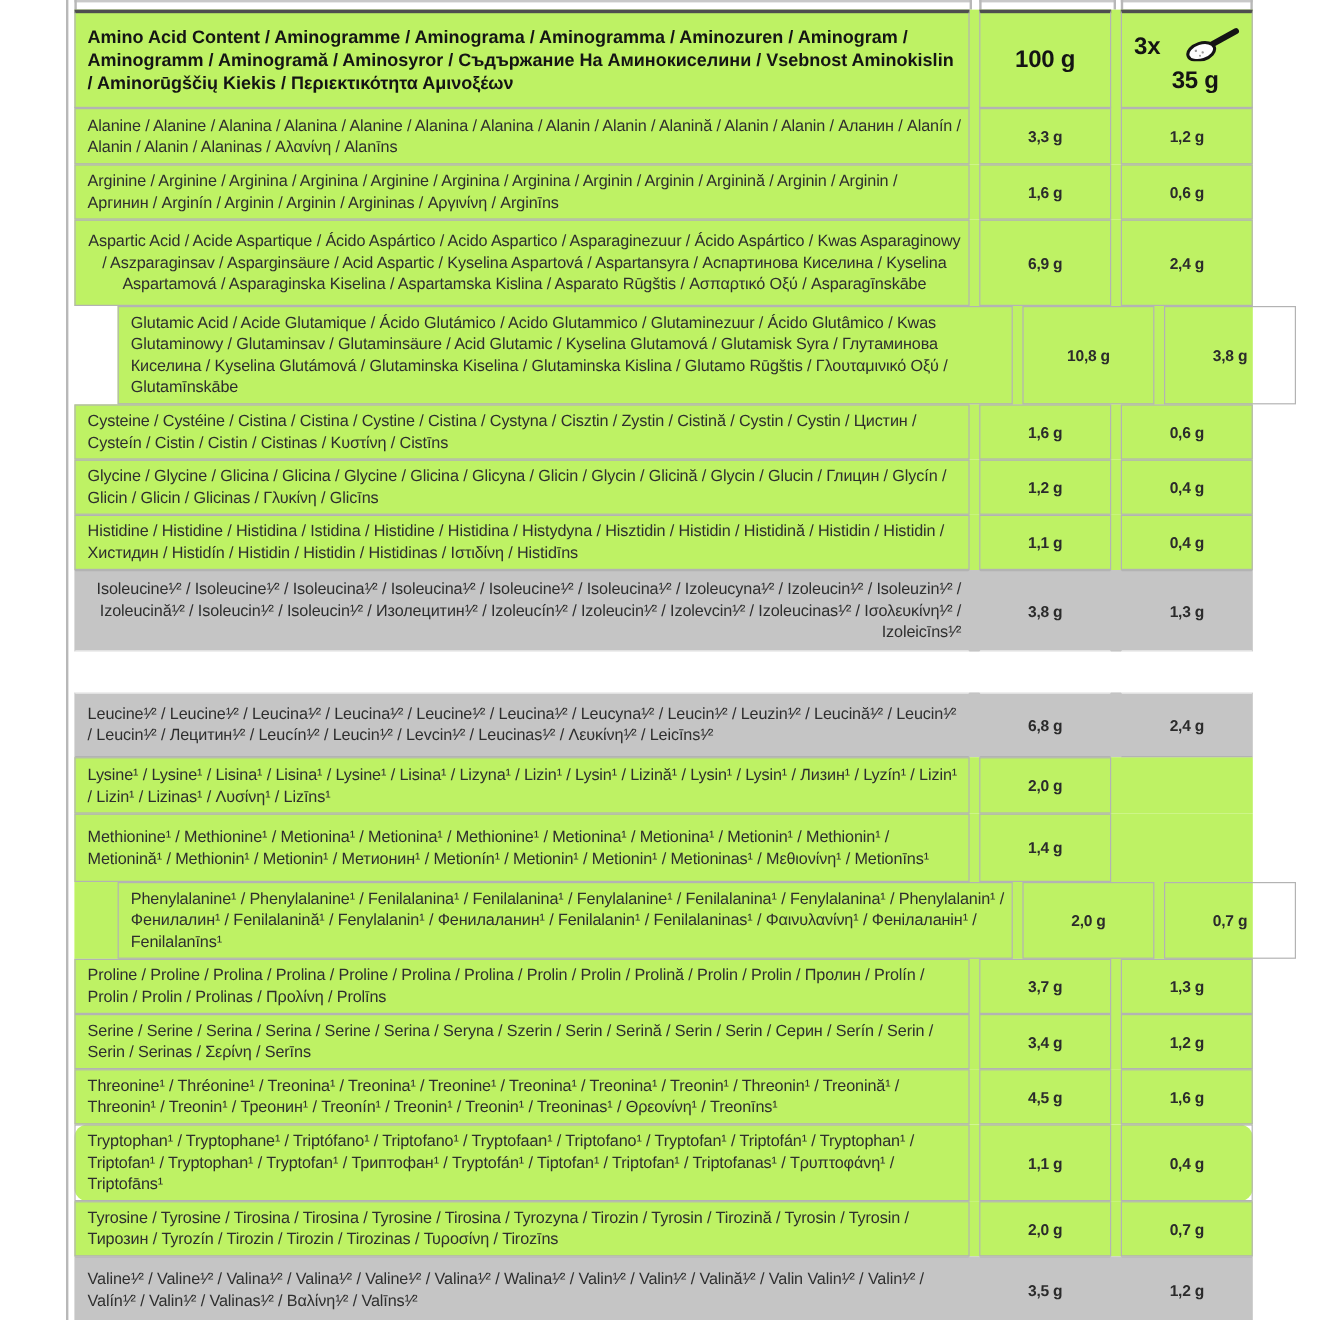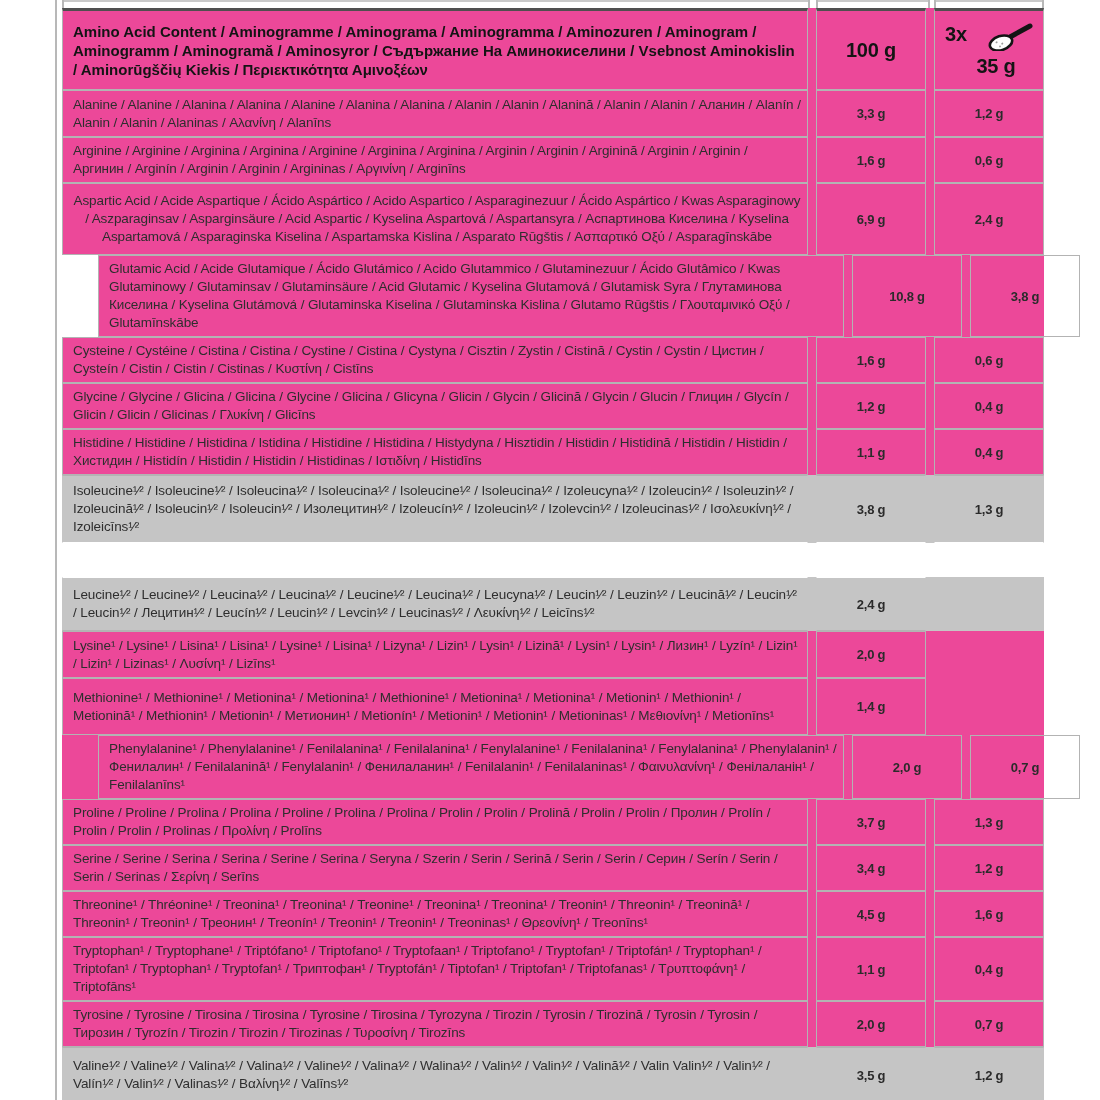--- a/index.html
+++ b/index.html
@@ -9,26 +9,26 @@
     -webkit-font-smoothing:antialiased;
   }
   .left-crop-line{position:absolute;left:55px;top:0;width:2px;height:1100px;background:#b8b8b8;}
   .top-crop-strip{position:absolute;left:62px;top:0;width:982px;height:8px;}
   .top-crop-strip .stub{position:absolute;top:0;width:2px;height:8px;background:#b8b8b8;}
   .top-crop-strip .hseg{position:absolute;top:0;height:2px;background:#c9c9c9;}
 
   .table-wrap{position:absolute;left:62px;top:8px;width:982px;}
   .row{
     display:grid;grid-template-columns:746px 110px 110px;column-gap:8px;
-    background:#ec4899;
+    background:#bef264;
   }
   .row.hl{background:var(--hl,#c5c5c5);}
   .cell{border:1px solid #b3b3b3;box-sizing:border-box;}
   .hl .cell{border-left-color:transparent;border-right-color:transparent;}
-  .row.hl-pre .cell{border-bottom-color:#ffffff;}
+  .row.hl-pre .cell{border-bottom-color:#ffffff;text-align:right;}
   .row.hl-seq .cell{border-top-color:#ffffff;}
 
   .name-cell{
     display:flex;align-items:center;
     padding:4px 6px 4px 10px;
     font-size:13.5px;line-height:18px;letter-spacing:-0.1px;
     color:#2e2e2e;
   }
   .val-cell{
     display:flex;align-items:center;justify-content:center;
@@ -36,40 +36,40 @@
   }
 
   
   .row.header .cell{border-top:3px solid #4f4f4f;}
   .row.header{min-height:82px;}
   .row.header .name-cell{
     font-weight:bold;font-size:15px;line-height:19px;color:#141414;letter-spacing:0;
   }
   .row.header .val-cell{font-size:20px;color:#141414;}
   .serv-head{display:flex;flex-direction:column;align-items:center;line-height:22px;}
-  .serv-top{display:flex;align-items:flex-start;gap:20px;}
+  .serv-top{display:flex;align-items:center;gap:20px;}
   .serv-bottom{padding-left:14px;}
 
   
   .table-wrap .row:nth-child(2){min-height:47px;}
   .table-wrap .row:nth-child(3){min-height:46px;}
   .table-wrap .row:nth-child(4){min-height:72px;text-align:center;}
   .table-wrap .row:nth-child(5){min-height:80px;margin-left:36px;}
   .table-wrap .row:nth-child(6){min-height:45px;}
   .table-wrap .row:nth-child(7){min-height:45px;}
   .table-wrap .row:nth-child(8){min-height:45px;}
   .table-wrap .row:nth-child(9){min-height:68px;}
   .table-wrap .row:nth-child(10){min-height:54px;margin-top:34px;}
   .table-wrap .row:nth-child(11){min-height:47px;}
   .table-wrap .row:nth-child(12){min-height:57px;}
   .table-wrap .row:nth-child(13){min-height:60px;padding-left:36px;}
   .table-wrap .row:nth-child(14){min-height:44px;}
   .table-wrap .row:nth-child(15){min-height:44px;}
   .table-wrap .row:nth-child(16){min-height:44px;}
-  .table-wrap .row:nth-child(17){min-height:57px;}
+  .table-wrap .row:nth-child(17){min-height:57px;border-radius:11px;}
   .table-wrap .row:nth-child(18){min-height:45px;}
   .table-wrap .row:nth-child(19){min-height:56px;}
 </style>
 </head>
 <body>
 
 <div class="left-crop-line"></div>
 
 <div class="top-crop-strip">
   <div class="hseg" style="left:0;width:748px;"></div>
@@ -155,20 +155,21 @@
   </div>
 
   <div class="row hl hl-pre">
     <div class="cell name-cell">Isoleucine¹⁄² / Isoleucine¹⁄² / Isoleucina¹⁄² / Isoleucina¹⁄² / Isoleucine¹⁄² / Isoleucina¹⁄² / Izoleucyna¹⁄² / Izoleucin¹⁄² / Isoleuzin¹⁄² / Izoleucină¹⁄² / Isoleucin¹⁄² / Isoleucin¹⁄² / Изолецитин¹⁄² / Izoleucín¹⁄² / Izoleucin¹⁄² / Izolevcin¹⁄² / Izoleucinas¹⁄² / Ισολευκίνη¹⁄² / Izoleicīns¹⁄²</div>
     <div class="cell val-cell">3,8 g</div>
     <div class="cell val-cell">1,3 g</div>
   </div>
 
   <div class="row hl hl-seq">
     <div class="cell name-cell">Leucine¹⁄² / Leucine¹⁄² / Leucina¹⁄² / Leucina¹⁄² / Leucine¹⁄² / Leucina¹⁄² / Leucyna¹⁄² / Leucin¹⁄² / Leuzin¹⁄² / Leucină¹⁄² / Leucin¹⁄² / Leucin¹⁄² / Лецитин¹⁄² / Leucín¹⁄² / Leucin¹⁄² / Levcin¹⁄² / Leucinas¹⁄² / Λευκίνη¹⁄² / Leicīns¹⁄²</div>
+    <div class="cell val-cell">6,8 g</div>
     <div class="cell val-cell">2,4 g</div>
   </div>
 
   <div class="row">
     <div class="cell name-cell">Lysine¹ / Lysine¹ / Lisina¹ / Lisina¹ / Lysine¹ / Lisina¹ / Lizyna¹ / Lizin¹ / Lysin¹ / Lizină¹ / Lysin¹ / Lysin¹ / Лизин¹ / Lyzín¹ / Lizin¹ / Lizin¹ / Lizinas¹ / Λυσίνη¹ / Lizīns¹</div>
     <div class="cell val-cell">2,0 g</div>
   </div>
 
   <div class="row">
     <div class="cell name-cell">Methionine¹ / Methionine¹ / Metionina¹ / Metionina¹ / Methionine¹ / Metionina¹ / Metionina¹ / Metionin¹ / Methionin¹ / Metionină¹ / Methionin¹ / Metionin¹ / Метионин¹ / Metionín¹ / Metionin¹ / Metionin¹ / Metioninas¹ / Μεθιονίνη¹ / Metionīns¹</div>

